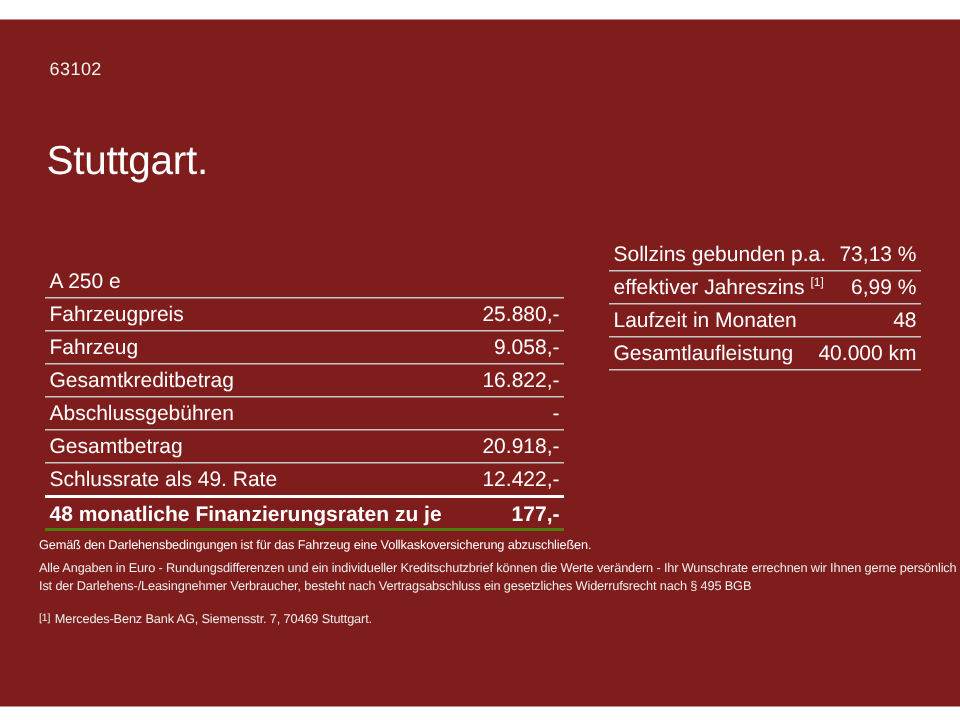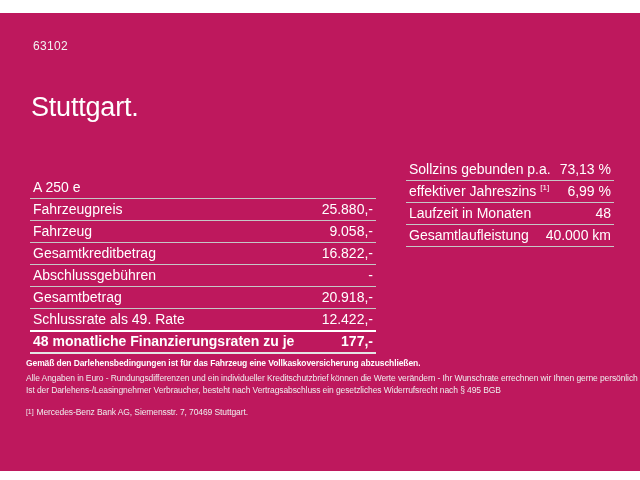--- a/index.html
+++ b/index.html
@@ -7,21 +7,21 @@
   body {
     background: #ffffff;
     font-family: "Liberation Sans", "DejaVu Sans", sans-serif;
     overflow: hidden;
   }
   .stage {
     position: relative;
     margin-top: 13px;
     width: 640px;
     height: 458px;
-    background: #be185d;
+    background: #7f1d1d;
     color: #ffffff;
   }
   .code {
     position: absolute;
     left: 33px; top: 26px;
     font-size: 12px;
     color: #f2f2f2;
     letter-spacing: 0.3px;
   }
   .title {
@@ -59,35 +59,34 @@
     align-items: center;
     border-bottom: 1px solid #c6c6c6;
     padding: 0 3px;
   }
   .trow .lab { white-space: nowrap; }
   .trow .val { white-space: nowrap; text-align: right; }
   .trow sup { font-size: 8px; vertical-align: super; line-height: 0; }
   .trow.emph {
     font-weight: 700;
     border-top: 2px solid #ffffff;
-    border-bottom: 2px solid #e5e5e5;
+    border-bottom: 2px solid #4d7c0f;
     margin-top: -1px;
     height: 24px;
-    align-items: flex-end;
   }
   .footnotes {
     position: absolute;
     left: 26px; top: 344px;
     width: 600px;
     font-size: 8.5px;
     line-height: 12.5px;
     letter-spacing: -0.1px;
     color: #eeeeee;
   }
-  .footnotes .fn-bold { font-weight: 700; color: #ffffff; margin-bottom: 2px; white-space: nowrap; }
+  .footnotes .fn-bold { font-weight: 400; color: #ffffff; margin-bottom: 2px; white-space: nowrap; }
   .footnotes .fn-line { white-space: nowrap; }
   .footnotes .fn-source { margin-top: 9px; white-space: nowrap; }
   .footnotes .fn-source .supref { font-size: 7px; vertical-align: 1px; margin-right: 3px; }
 </style>
 </head>
 <body>
 
 <div class="stage">
 
   <div class="code">63102</div>

